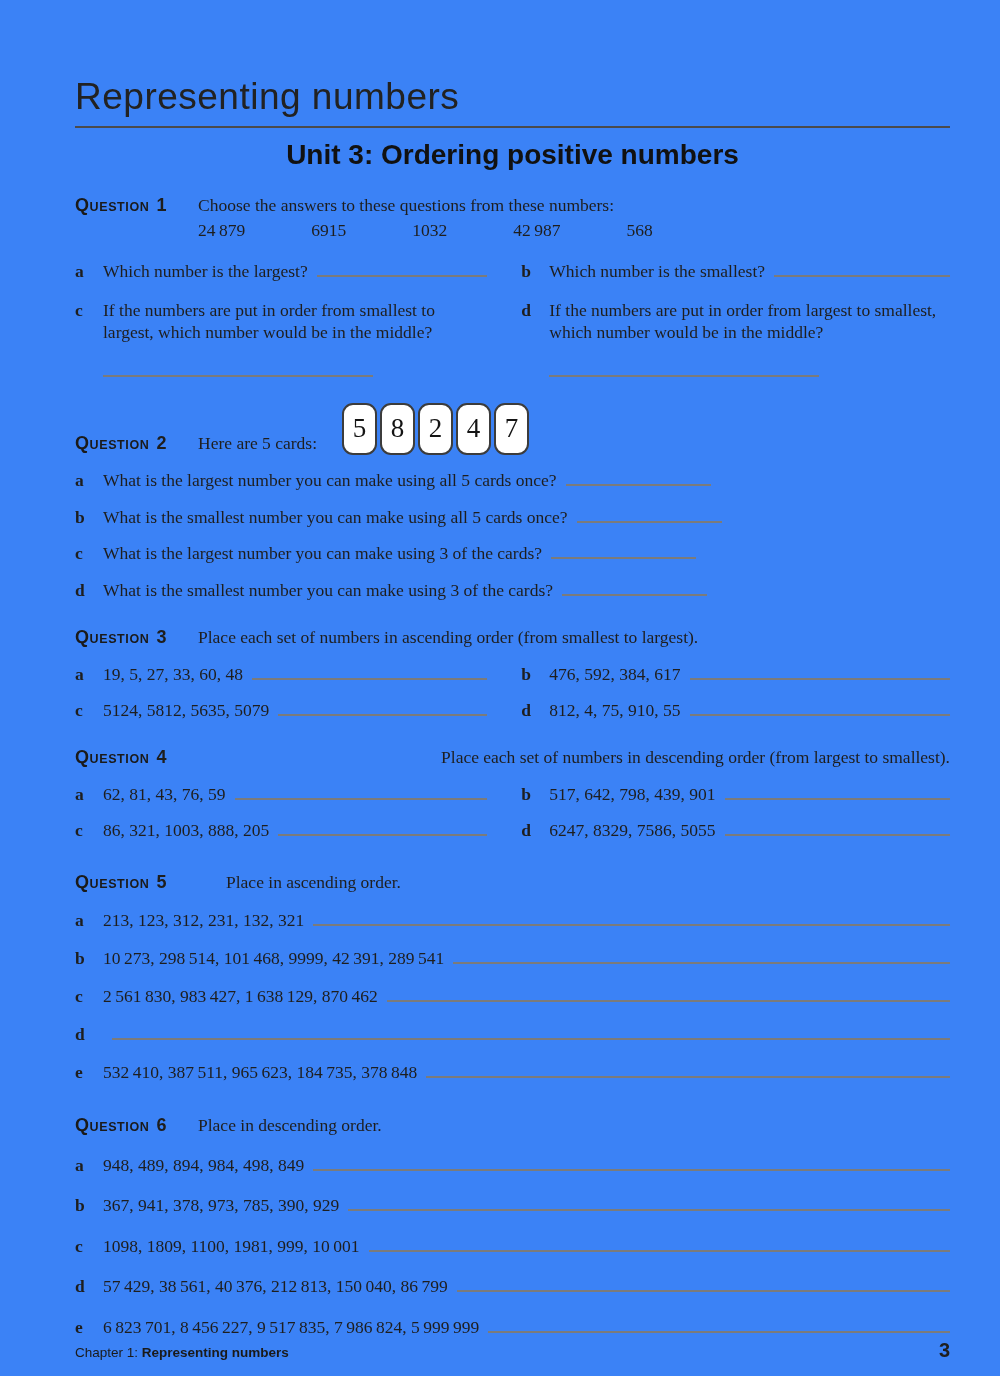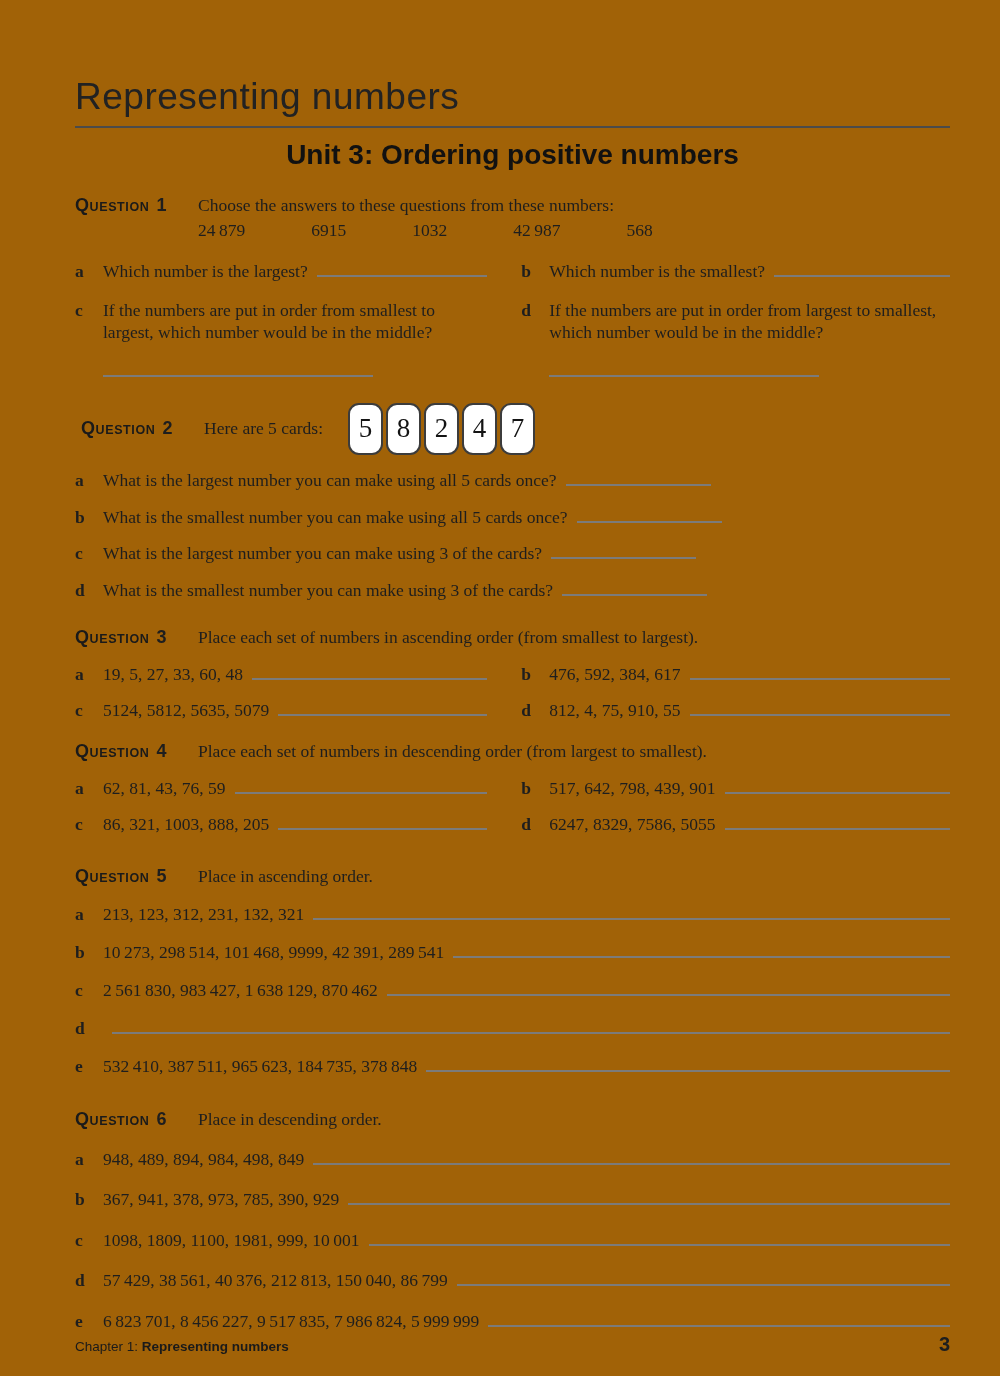--- a/index.html
+++ b/index.html
@@ -3,21 +3,21 @@
 <meta charset="utf-8">
 <style>
   * { margin: 0; padding: 0; box-sizing: border-box; }
   html, body { background: #ffffff; }
   body { width: 1000px; height: 1376px; overflow: hidden; }
 
   .page {
     width: 1000px; height: 1376px;
     display: flex; flex-direction: column;
     padding: 74px 50px 30px 75px;
-    background: #a16207;
+    background: #3b82f6;
     color: #1e1e1e;
     font-family: "Liberation Serif", serif;
     font-size: 17.5px;
     line-height: 1.25;
   }
 
   
   .page-title {
     font-family: "Liberation Sans", sans-serif;
     font-weight: 400;
@@ -87,40 +87,40 @@
     margin-left: 9px;
     min-width: 60px;
   }
   .standalone-lines { margin-top: 31px; }
   .standalone-lines .lone-line {
     border-bottom: 2px solid #7b7b7b;
     height: 2px; width: 270px; margin-left: 28px;
   }
 
   
-  .q2-header { margin-top: 26px; display: flex; align-items: center; margin-left: 6px; }
+  .q2-header { margin-top: 26px; display: flex; align-items: flex-end; }
   .card-deck { display: flex; gap: 3px; margin-left: 25px; }
   .card {
     width: 35px; height: 52px;
     border: 2px solid #3c3c3c;
     border-radius: 11px;
     background: #fff;
     display: flex; align-items: center; justify-content: center;
     font-size: 27px;
     color: #141414;
   }
   .q2-parts { margin-top: 11px; }
   .q2-parts .part { margin-top: 15px; }
   .q2-parts .answer-line { flex: 0 0 145px; }
   .q3-header { margin-top: 24px; }
-  .q4-header { margin-top: 18px; }
+  .q4-header { margin-top: 24px; justify-content: space-between; }
   .set-grid { margin-top: 15px; row-gap: 14px; }
 
   
-  .q5-header { margin-top: 30px; }
+  .q5-header { margin-top: 30px; gap: 28px; }
   .q6-header { margin-top: 30px; }
   .full-parts .part { margin-top: 16px; }
   .q6-parts .part { margin-top: 18.5px; }
 
   
   .footer {
     margin-top: auto;
     display: flex;
     justify-content: space-between;
     align-items: baseline;

